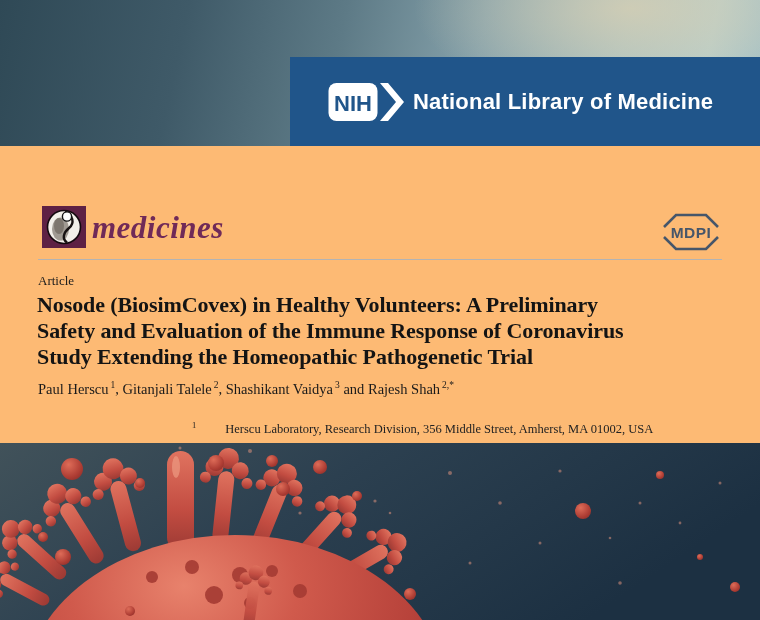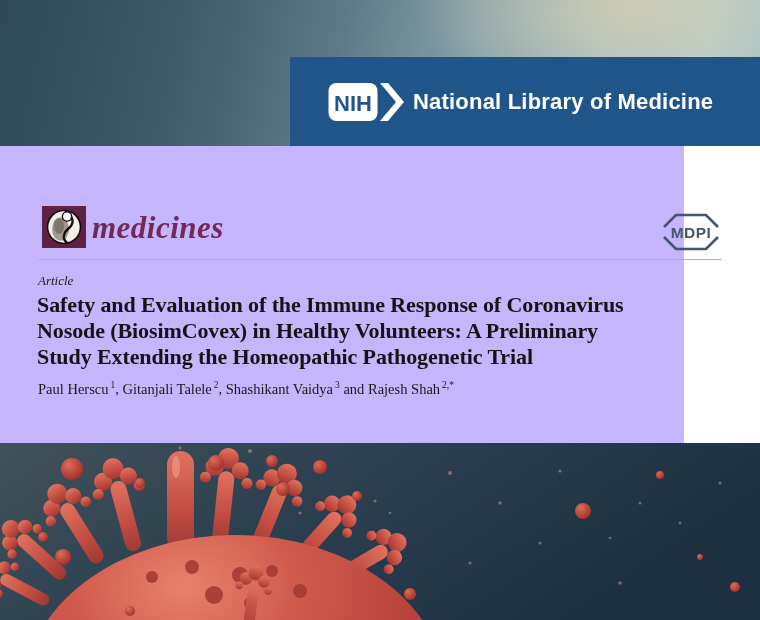--- a/index.html
+++ b/index.html
@@ -19,35 +19,35 @@
     position:absolute; left:290px; top:57px; width:470px; height:89px;
     background:#20558a; display:flex; align-items:center; padding-left:38px;
     font-family:"Liberation Sans", sans-serif;
   }
   .nih-mark { flex:0 0 auto; margin-right:7px; }
   .nlm-text { display:flex; flex-direction:column; justify-content:center; }
   .nlm-title { color:#ffffff; font-size:22px; font-weight:bold; letter-spacing:0.2px; line-height:24px; }
   .nlm-subtitle { color:#eef3f8; font-size:14.5px; font-style:italic; line-height:19px; margin-top:1px; }
 
   
-  .paper { position:absolute; left:0; top:146px; width:684px; height:297px; background:#c4b5fd; }
+  .paper { position:absolute; left:0; top:146px; width:760px; height:297px; background:#fdba74; }
 
   .journal-logo { position:absolute; left:42px; top:60px; }
   .journal-wordmark {
     position:absolute; left:92px; top:62px; height:40px; line-height:40px;
     font-family:"Liberation Serif", serif; font-style:italic; font-weight:bold;
     font-size:31px; color:#702a58; letter-spacing:0.5px;
   }
   .mdpi-badge { position:absolute; left:659px; top:64px; }
 
   .rule { position:absolute; left:38px; top:113px; width:684px; height:1px; background:#b3b3b3; }
 
   .article-label {
     position:absolute; left:38px; top:127px;
-    font-size:13px; font-style:italic; color:#1c1c1c;
+    font-size:13px; color:#1c1c1c;
   }
   .article-title {
     position:absolute; left:37px; top:146px; width:700px;
     font-size:22px; font-weight:bold; color:#141414; line-height:26px; letter-spacing:-0.1px;
   }
   .article-title div { white-space:nowrap; }
 
   .authors {
     position:absolute; left:38px; top:234px; width:700px;
     font-size:14.5px; font-weight:normal; color:#1a1a1a;
@@ -96,27 +96,28 @@
     <polyline points="5,17 17,5 47,5 59,17" fill="none" stroke="#46566a" stroke-width="2.6"></polyline>
     <polyline points="5,27 17,39 47,39 59,27" fill="none" stroke="#46566a" stroke-width="2.6"></polyline>
     <text x="32" y="27.5" text-anchor="middle" font-family="Liberation Sans, sans-serif" font-weight="bold" font-size="15.5" letter-spacing="0.5" fill="#46566a">MDPI</text>
   </svg>
 
   <div class="rule"></div>
 
   <div class="article-label">Article</div>
 
   <div class="article-title">
+    <div>Nosode (BiosimCovex) in Healthy Volunteers: A Preliminary</div>
     <div>Safety and Evaluation of the Immune Response of Coronavirus</div>
-    <div>Nosode (BiosimCovex) in Healthy Volunteers: A Preliminary</div>
     <div>Study Extending the Homeopathic Pathogenetic Trial</div>
   </div>
 
   <div class="authors"><span>Paul Herscu</span><sup>1</sup><span>, </span><span>Gitanjali Talele</span><sup>2</sup><span>, </span><span>Shashikant Vaidya</span><sup>3</sup><span> and </span><span>Rajesh Shah</span><sup>2,*</sup></div>
 
+  <div class="affiliation"><sup>1</sup><span>Herscu Laboratory, Research Division, 356 Middle Street, Amherst, MA 01002, USA</span></div>
 
 </div>
 
 <div class="bottom-photo">
   <svg width="760" height="177" viewBox="0 0 760 177" preserveAspectRatio="none">
     <defs>
       <linearGradient id="sea" x1="0" y1="0" x2="1" y2="0.35">
         <stop offset="0" stop-color="#41525a"></stop>
         <stop offset="0.45" stop-color="#2c4050"></stop>
         <stop offset="1" stop-color="#1c3042"></stop>

